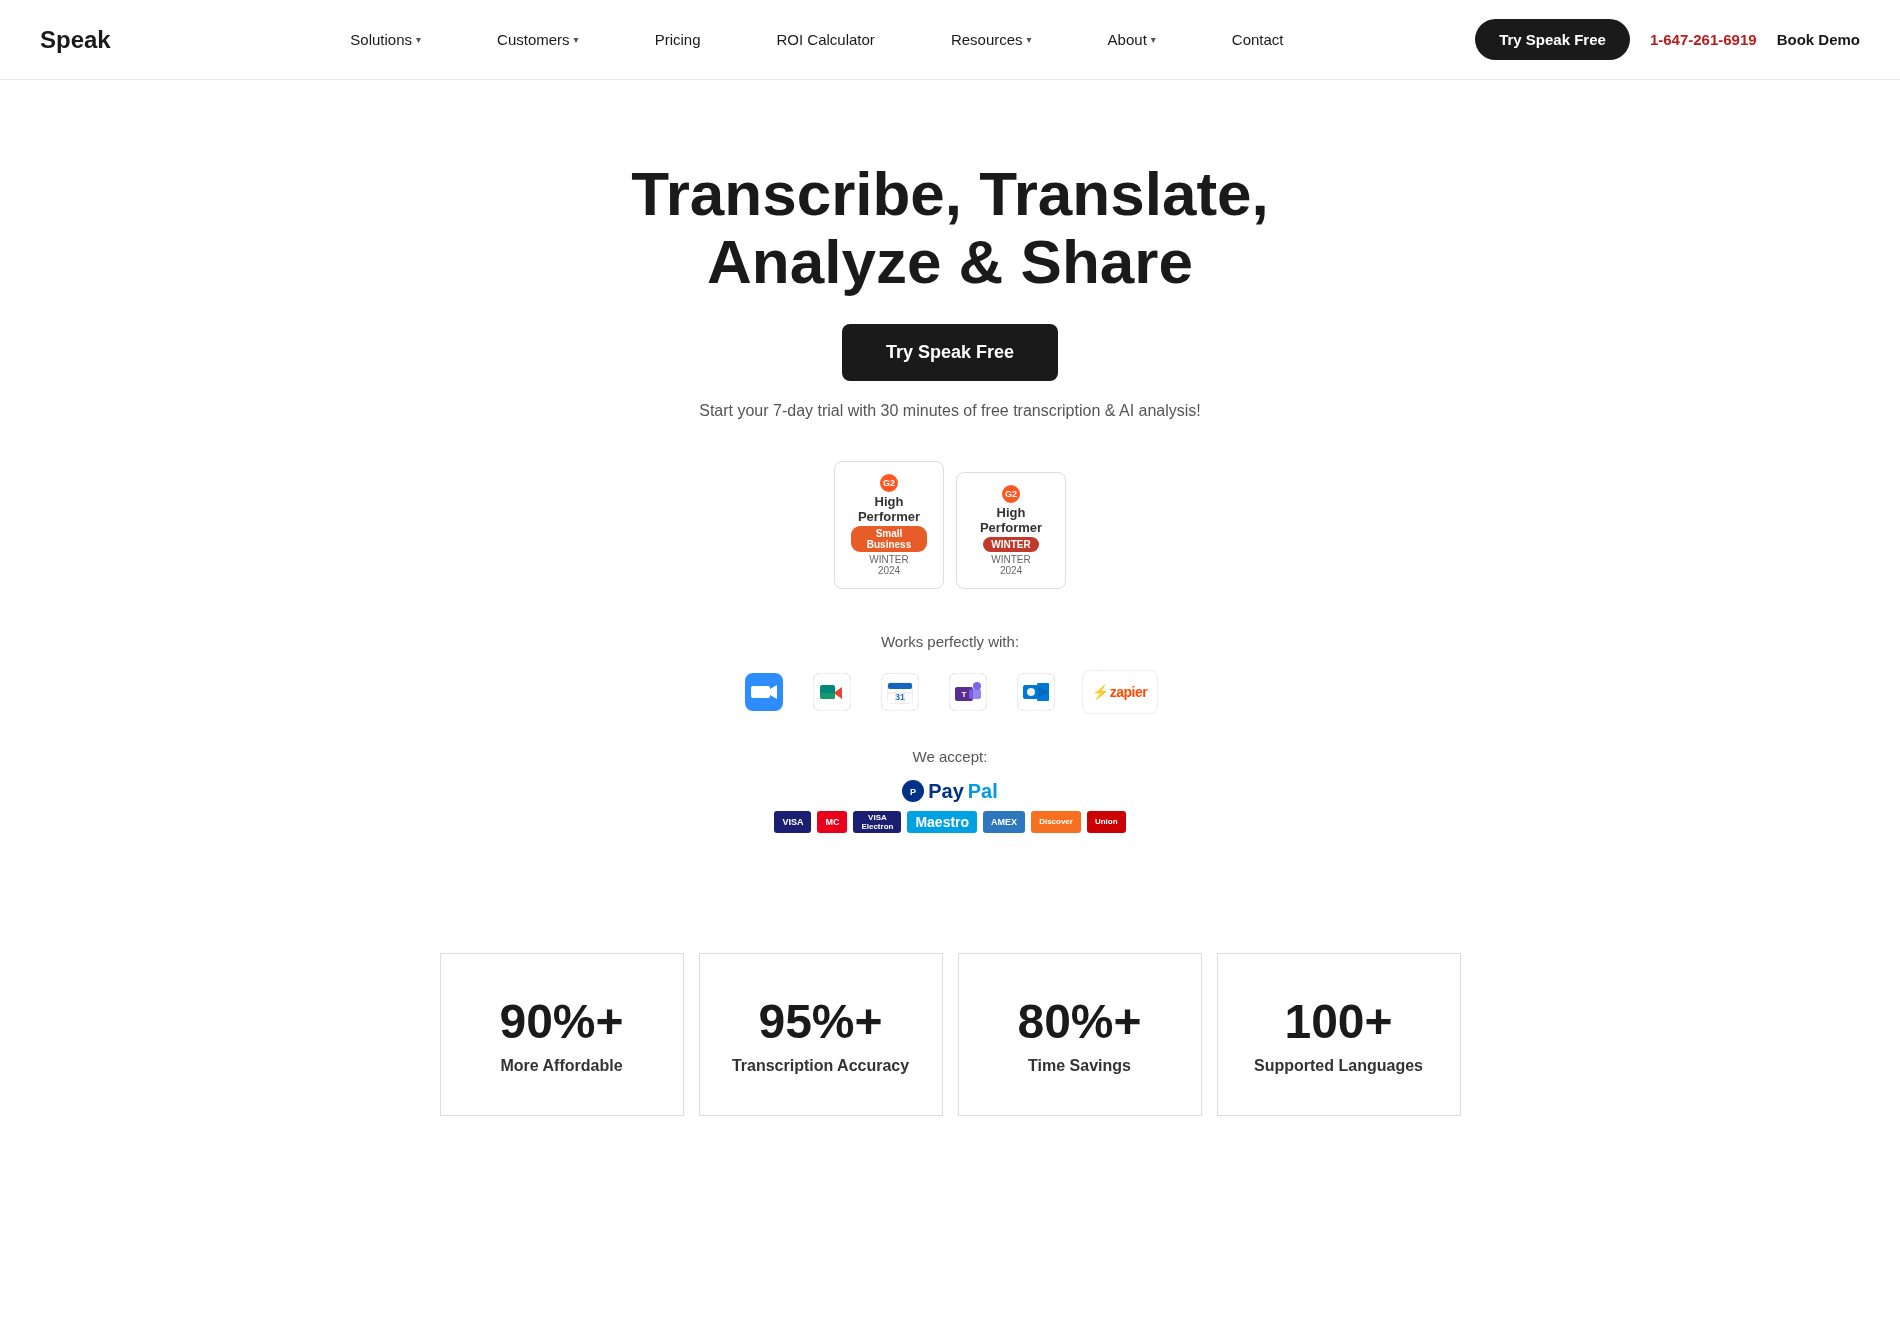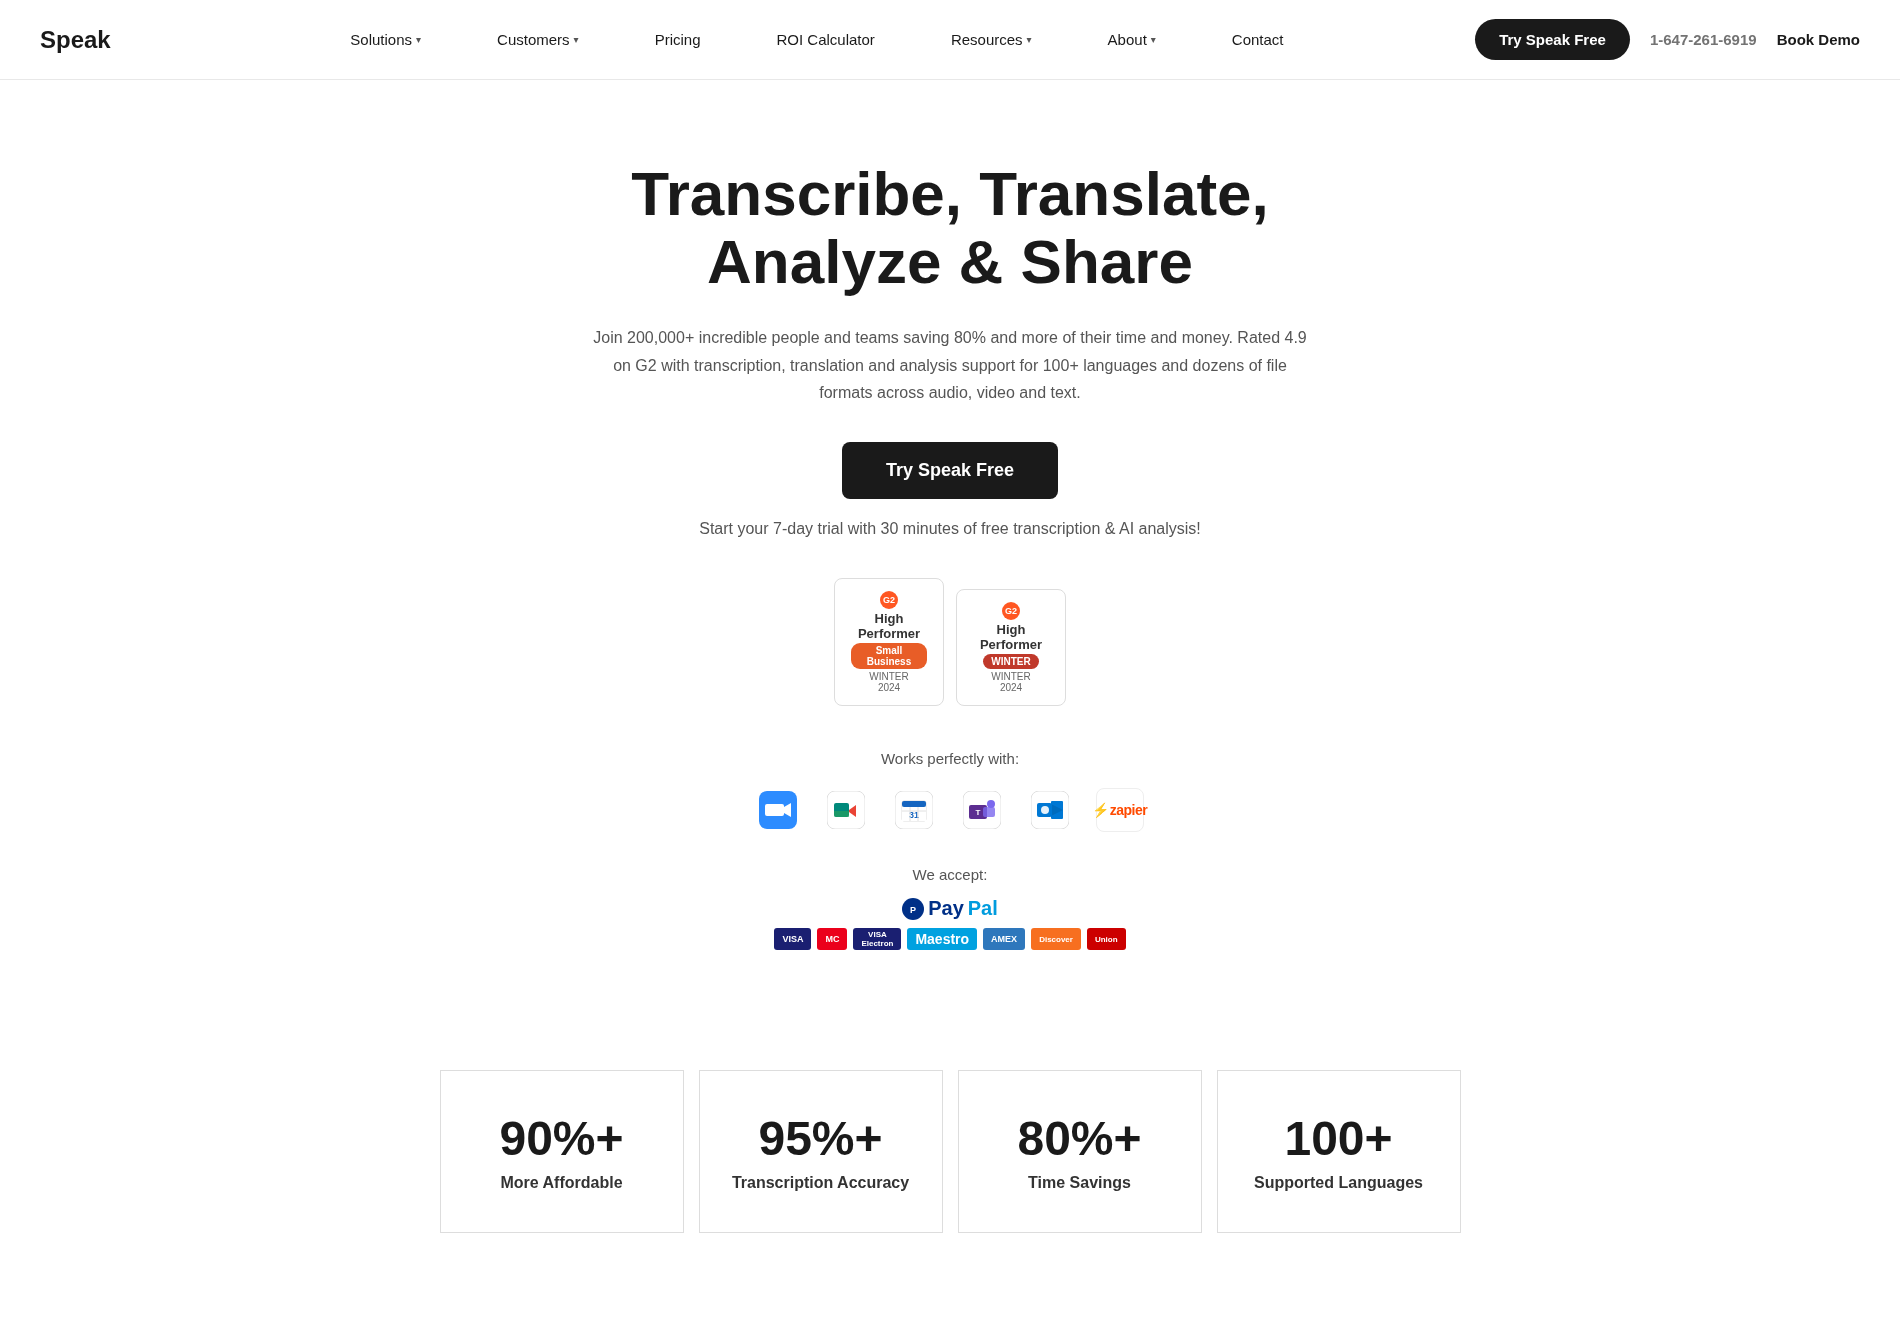--- a/index.html
+++ b/index.html
@@ -16,21 +16,21 @@
     .nav-links a {
       font-size: 15px; color: #1a1a1a; text-decoration: none; font-weight: 500;
       display: flex; align-items: center; gap: 4px; margin-left: 48px;
     }
     .nav-links a .chevron { font-size: 10px; color: #555; }
     .nav-right { display: flex; align-items: center; gap: 20px; }
     .btn-try-free {
       background: #1a1a1a; color: #fff; border: none; border-radius: 30px;
       padding: 12px 24px; font-size: 15px; font-weight: 600; cursor: pointer;
     }
-    .phone-link { color: #737373; font-weight: 600; font-size: 15px; text-decoration: none; }
+    .phone-link { color: #b91c1c; font-weight: 600; font-size: 15px; text-decoration: none; }
     .btn-book-demo { background: none; border: none; font-size: 15px; font-weight: 600; cursor: pointer; color: #1a1a1a; }
 
     
     .hero {
       text-align: center; padding: 80px 40px 60px;
       max-width: 900px; margin: 0 auto;
     }
     .hero h1 { font-size: 62px; font-weight: 800; line-height: 1.1; margin-bottom: 28px; }
     .hero p { font-size: 16px; color: #555; line-height: 1.7; max-width: 720px; margin: 0 auto 36px; }
     .btn-cta {
@@ -128,21 +128,20 @@
   </div>
   <div class="nav-right">
     <button class="btn-try-free">Try Speak Free</button>
     <a class="phone-link" href="tel:16472616919">1-647-261-6919</a>
     <button class="btn-book-demo">Book Demo</button>
   </div>
 </nav>
 
 <section class="hero">
   <h1>Transcribe, Translate, Analyze &amp; Share</h1>
-  <p>Join 200,000+ incredible people and teams saving 80% and more of their time and money. Rated 4.9 on G2 with transcription, translation and analysis support for 100+ languages and dozens of file formats across audio, video and text.</p>
   <button class="btn-cta">Try Speak Free</button>
   <p class="trial-text">Start your 7-day trial with 30 minutes of free transcription &amp; AI analysis!</p>
 
   
   <div class="badges">
     <div class="badge">
       <div class="badge-g2">
         <span class="g2-circle">G2</span>
       </div>
       <div class="badge-title">High<br>Performer</div>
@@ -207,21 +206,21 @@
       <div class="integration-icon">
         <svg width="38" height="38" viewBox="0 0 38 38">
           <rect width="38" height="38" rx="8" fill="#fff" stroke="#e0e0e0"></rect>
           <rect x="20" y="10" width="12" height="18" rx="1" fill="#0078d4"></rect>
           <path d="M20 13l12 6-12 6z" fill="#005a9e" opacity="0.4"></path>
           <rect x="6" y="12" width="15" height="14" rx="2" fill="#0078d4"></rect>
           <ellipse cx="14" cy="19" rx="4" ry="4" fill="#fff" opacity="0.9"></ellipse>
         </svg>
       </div>
 
-      <div class="integration-icon" style="width:48px;background:#fff;border:1px solid #eee;border-radius:8px;padding:4px 8px;">
+      <div class="integration-icon" style="width:76px;background:#fff;border:1px solid #eee;border-radius:8px;padding:4px 8px;">
         <span style="font-size:14px;font-weight:800;color:#ff4a00;letter-spacing:-0.5px;">⚡zapier</span>
       </div>
     </div>
   </div>
 
   
   <div class="we-accept">
     <p>We accept:</p>
     <div class="paypal-badge">
       <div style="display:flex;align-items:center;gap:4px;margin-bottom:8px;">

